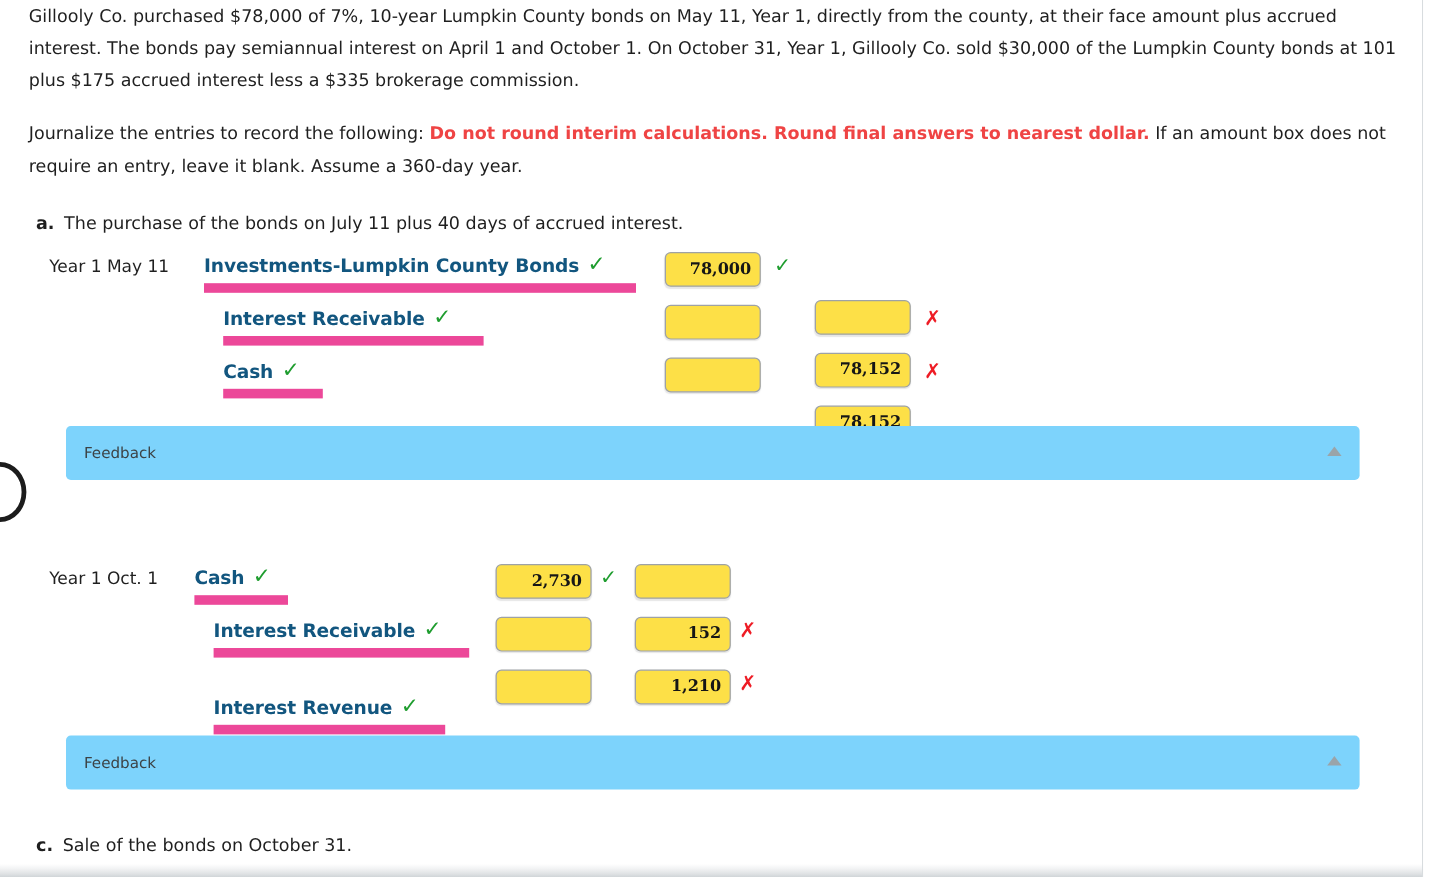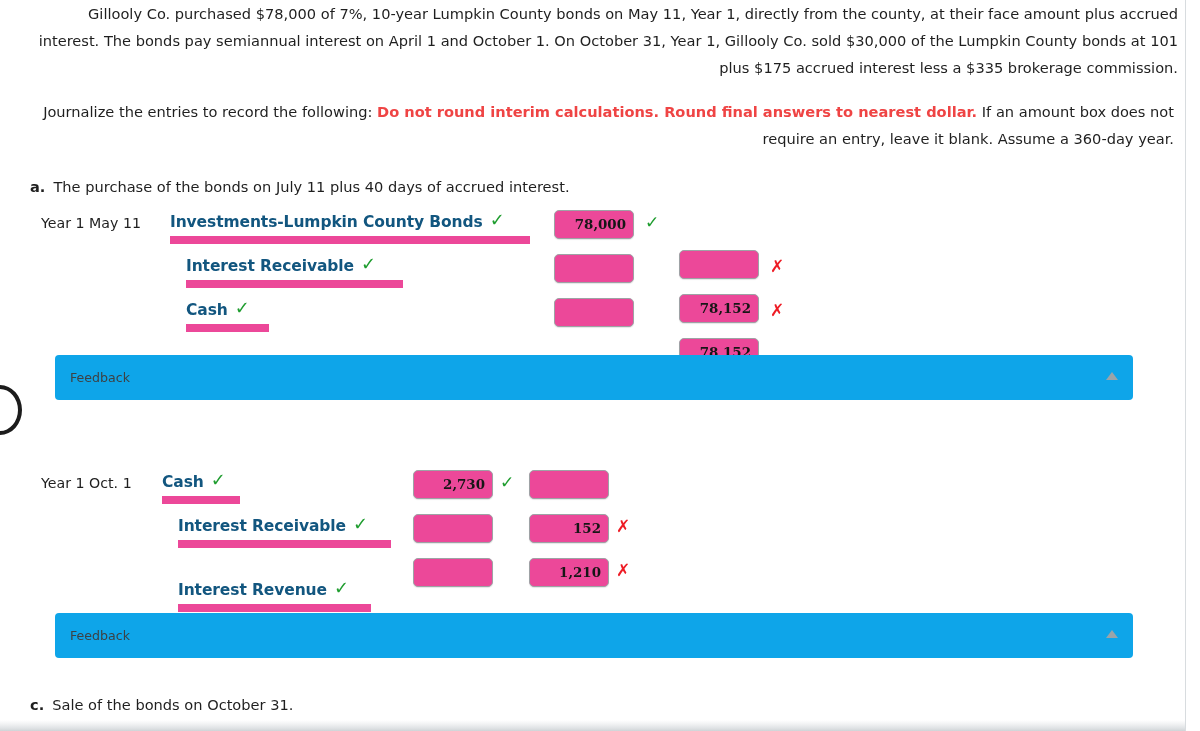--- a/index.html
+++ b/index.html
@@ -38,21 +38,20 @@
     width: 1186px; height: 11px;
     background: linear-gradient(to bottom, #ffffff 0%, #f2f3f4 35%, #dfe2e4 75%, #cfd4d7 100%);
   }
 
   
   .prose {
     position: absolute;
     font-size: 14.6px;
     line-height: 27px;
     color: #1f1f1f;
-    text-align: right;
   }
   #intro-paragraph {
     left: 24px; top: 0px;
     width: 1154px;
   }
   #instructions-paragraph {
     left: 24px; top: 98px;
     width: 1150px;
   }
   .prose b { font-weight: bold; color: #ef4444; }
@@ -129,21 +128,21 @@
   .acct .mark { margin-left: 7px; position: relative; top: 1px; font-size: 18px; }
 
   
   .amt-box {
     position: absolute;
     top: 0px;
     width: 80px;
     height: 29px;
     border: 1px solid #9ea2a5;
     border-radius: 5px;
-    background: #ec4899;
+    background: #fde047;
     box-sizing: border-box;
     box-shadow: 0 1px 1px rgba(0,0,0,0.10);
     font-family: "DejaVu Serif", "Liberation Serif", serif;
     font-size: 13.4px;
     font-weight: bold;
     color: #161616;
     text-align: right;
     line-height: 27px;
     padding-right: 7px;
   }
@@ -162,21 +161,21 @@
   #journal-b .col-credit { left: 529px; }
   #journal-b .mark-debit  { left: 500px; }
   #journal-b .mark-credit { left: 616px; }
 
   
   .feedback-bar {
     position: absolute;
     left: 55px;
     width: 1078px;
     height: 45px;
-    background: #0ea5e9;
+    background: #7dd3fc;
     border-radius: 4px;
   }
   #feedback-a { top: 355px; }
   #feedback-b { top: 613px; }
   .feedback-label {
     position: absolute;
     left: 15px;
     top: 15px;
     font-size: 12.6px;
     color: #3c4245;

